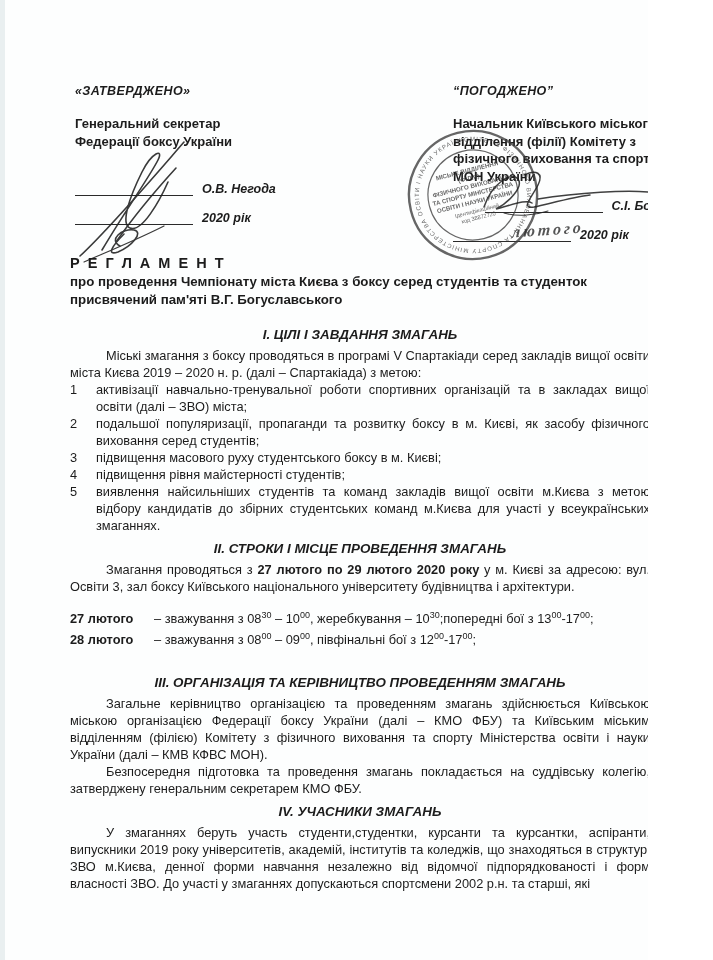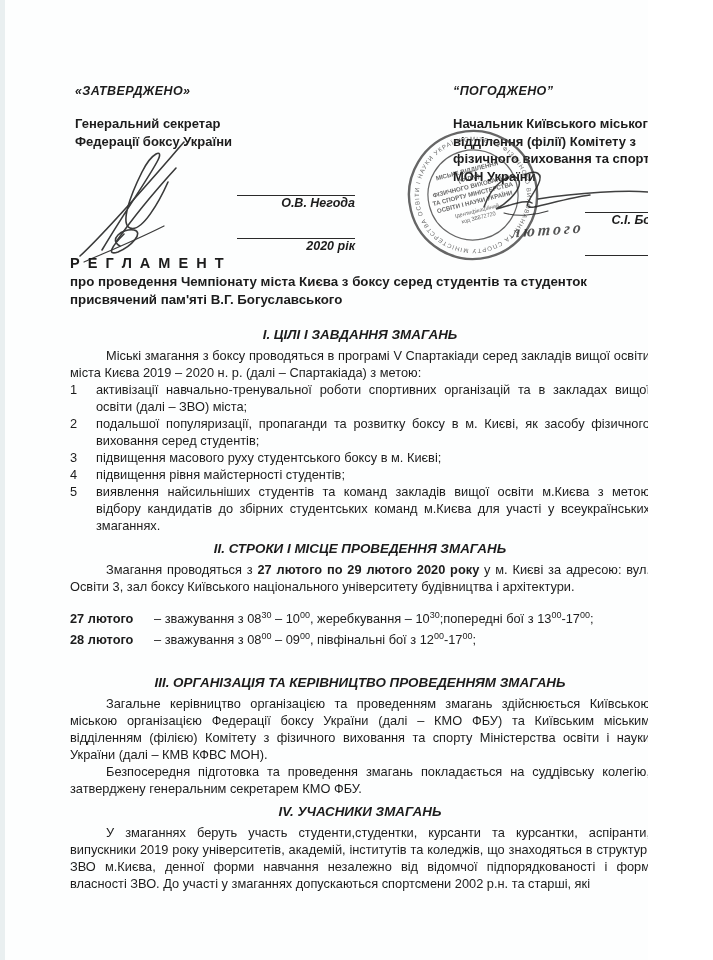--- a/index.html
+++ b/index.html
@@ -9,21 +9,21 @@
     font-family:"Liberation Sans",sans-serif;
   }
   .scan-edge{position:absolute;left:0;top:0;width:5px;height:100%;background:#e9eff0;}
 
   
   .hdr-block{position:absolute;width:280px;}
   .hdr-block.left{left:75px;top:84px;}
   .hdr-block.right{left:437px;top:84px;width:250px;margin-left:16px;}
   .approve-label{font-weight:bold;font-style:italic;font-size:12.5px;letter-spacing:.4px;}
   .hdr-titles{margin-top:17px;font-weight:bold;font-size:13px;line-height:17.5px;}
-  .sig-row{display:flex;align-items:flex-end;margin-top:14px;flex-direction:column;}
+  .sig-row{display:flex;align-items:flex-end;margin-top:14px;}
   .sig-row.first{margin-top:31px;}
   .hdr-block.right .sig-row.first{margin-top:13px;justify-content:flex-end;}
   .sig-line{display:inline-block;width:118px;border-bottom:1.4px solid #2a2a2a;height:14px;}
   .sig-name{font-weight:bold;font-style:italic;font-size:12.5px;margin-left:9px;white-space:nowrap;}
 
   .overlay{position:absolute;pointer-events:none;}
   .handwriting{
     position:absolute;left:512px;top:221px;
     font-family:"Liberation Serif",serif;font-style:italic;font-weight:bold;
     font-size:16px;letter-spacing:3px;color:#2b2b2b;opacity:.8;

